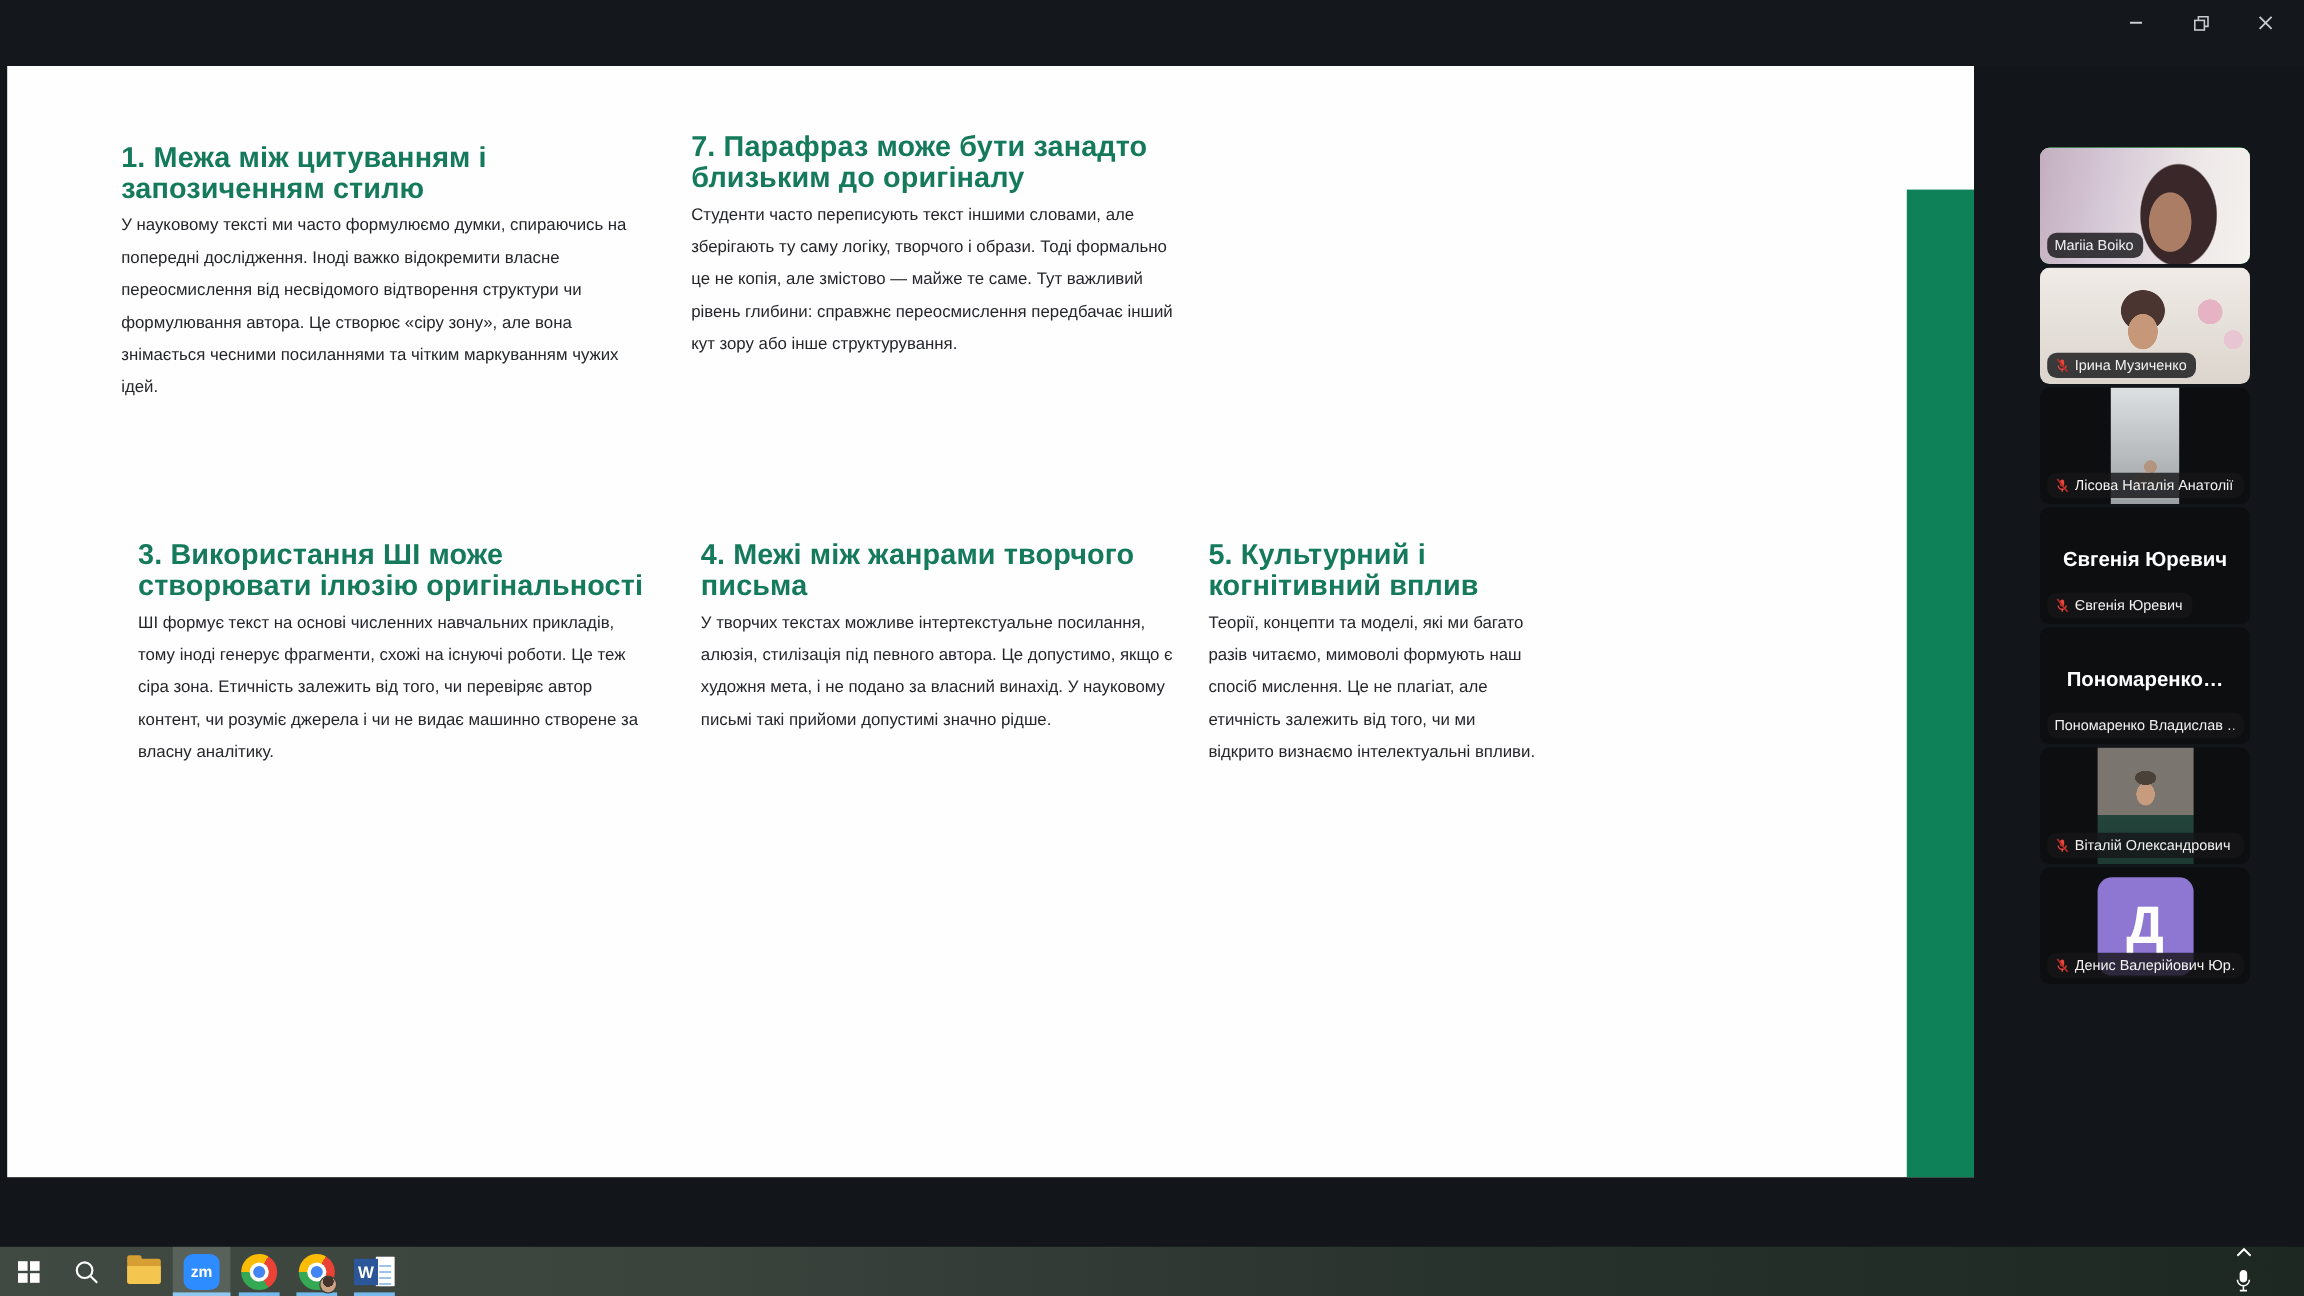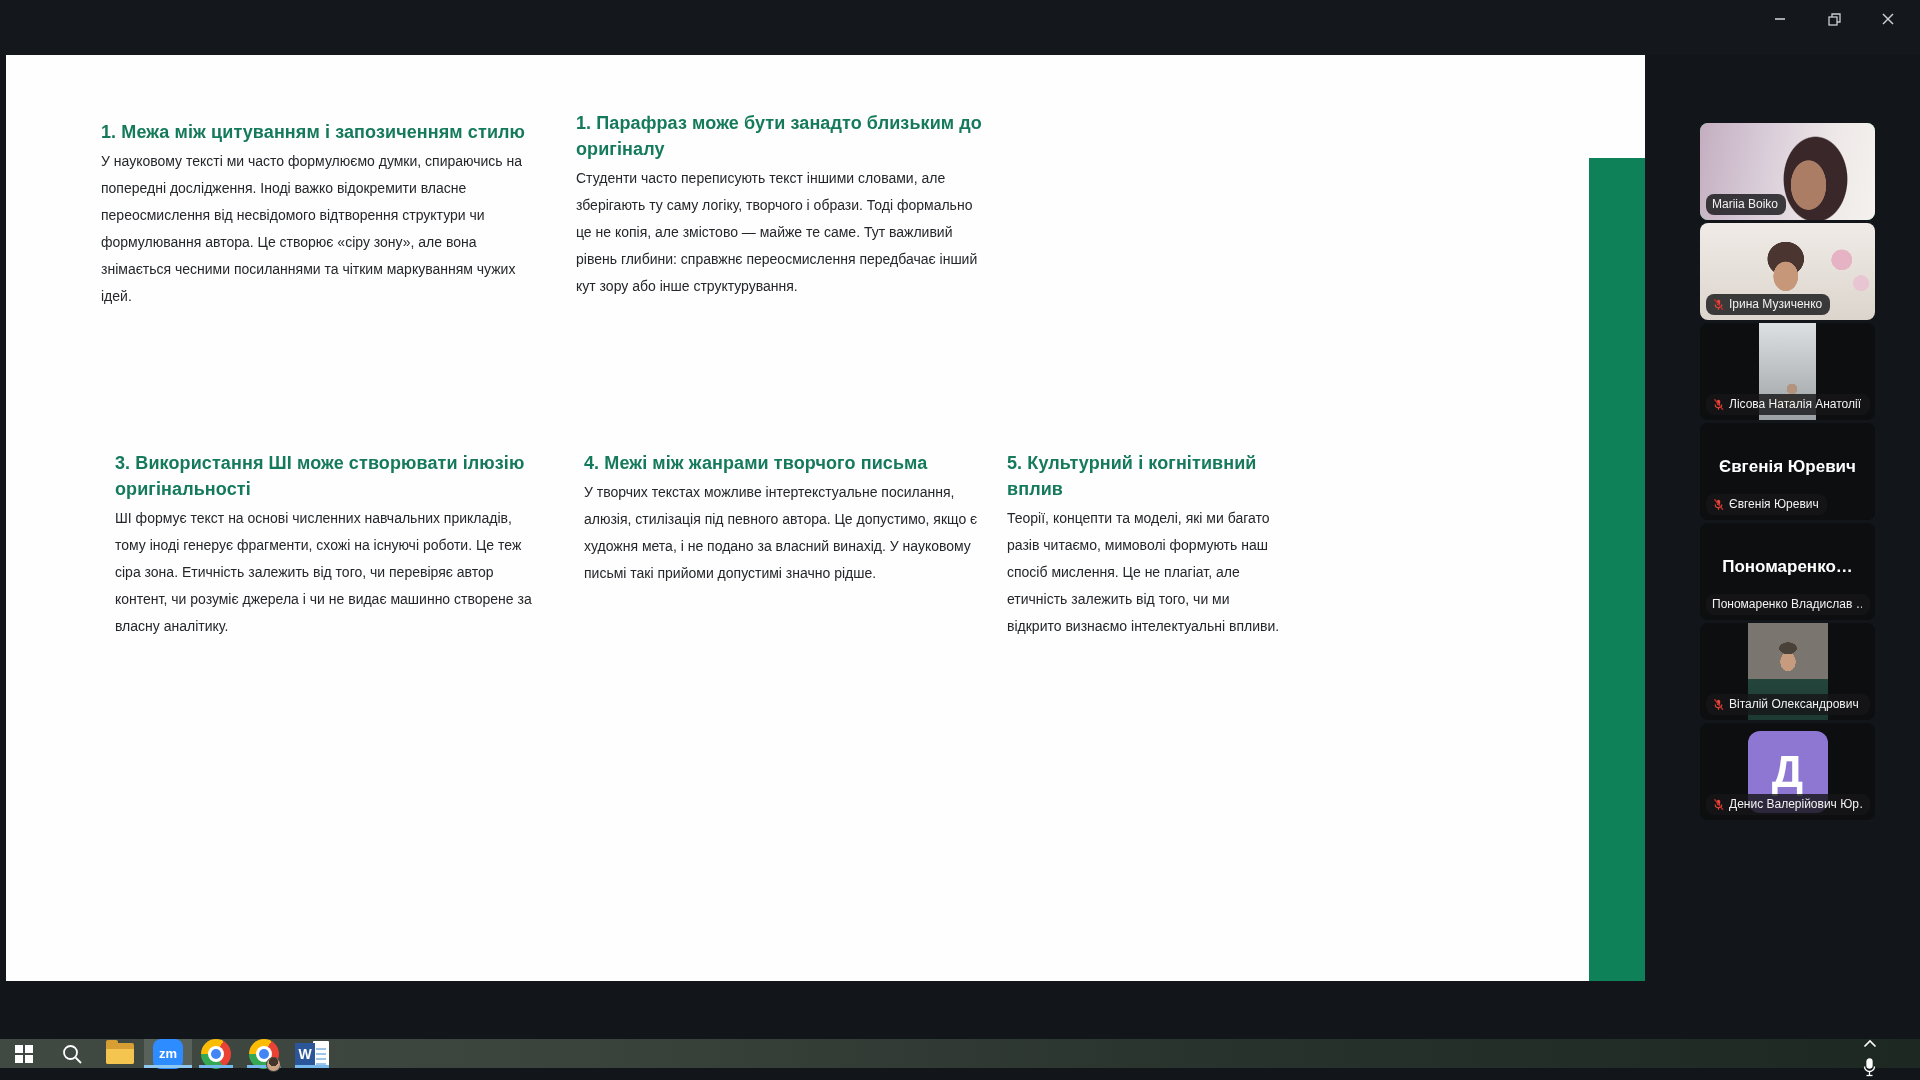--- a/index.html
+++ b/index.html
@@ -11,21 +11,21 @@
   .titlebar { position:absolute; left:0; top:0; width:1920px; height:55px; background:#14171b; }
   .win-controls { position:absolute; right:12px; top:6px; display:flex; gap:14px; }
   .win-btn { width:40px; height:26px; display:flex; align-items:center; justify-content:center; cursor:default; }
   .win-btn svg { display:block; }
 
   
   .slide { position:absolute; left:6px; top:55px; width:1639px; height:926px; background:#fefefe; }
   .green-bar { position:absolute; left:1583px; top:103px; width:56px; height:823px; background:#0f8159; }
 
   .sec { position:absolute; }
-  .sec h2 { color:#157a5b; font-size:18px; line-height:26px; font-weight:bold; letter-spacing:.1px; }
+  .sec h2 { color:#157a5b; font-size:24px; line-height:26px; font-weight:bold; letter-spacing:.1px; }
   .sec p  { color:#24262a; font-size:14px; line-height:27px; margin-top:3px; }
   .s1 { left:95px;  top:64px;  width:432px; }
   .s2 { left:570px; top:55px;  width:414px; }
   .s3 { left:109px; top:395px; width:424px; }
   .s4 { left:578px; top:395px; width:418px; }
   .s5 { left:1001px;top:395px; width:280px; }
 
   
   .participants { position:absolute; left:1700px; top:123px; width:175px; display:flex;
                   flex-direction:column; gap:3px; }
@@ -71,21 +71,21 @@
   .avatar-box span { color:#fff; font-size:44px; font-weight:bold; }
 
   .center-name { position:absolute; left:0; right:0; top:34px; text-align:center;
                  color:#fff; font-size:17px; font-weight:bold; }
   .pill { position:absolute; left:6px; bottom:5px; max-width:164px; display:flex; align-items:center;
           gap:4px; background:rgba(22,22,24,.82); border-radius:8px; padding:3px 8px 4px 6px; }
   .pill-name { color:#f2f2f2; font-size:12px; white-space:nowrap; overflow:hidden; }
   .mic-off-icon { flex:none; display:block; }
 
   
-  .taskbar { position:absolute; left:0; top:1039px; width:1920px; height:29px;
+  .taskbar { position:absolute; left:0; top:1039px; width:1920px; height:41px;
              background:linear-gradient(90deg,#404a43 0%,#3a443d 30%,#28322c 65%,#1e2823 100%);
              display:flex; align-items:stretch; }
   .tb-left { display:flex; align-items:stretch; }
   .tb-slot { position:relative; width:48px; display:flex; align-items:center; justify-content:center; }
   .tb-slot.active-app { background:rgba(255,255,255,.14); }
   .tb-underline { position:absolute; bottom:0; left:50%; transform:translateX(-50%);
                   height:3px; width:34px; background:#76b9ed; }
   .tb-slot.active-app .tb-underline { width:48px; background:#8ec7ef; }
 
   .start-grid { display:grid; grid-template-columns:8px 8px; grid-template-rows:8px 8px; gap:2px; }
@@ -156,21 +156,21 @@
   </div>
 
   <div class="slide">
     <div class="green-bar"></div>
 
     <section class="sec s1">
       <h2>1. Межа між цитуванням і запозиченням стилю</h2>
       <p>У науковому тексті ми часто формулюємо думки, спираючись на попередні дослідження. Іноді важко відокремити власне переосмислення від несвідомого відтворення структури чи формулювання автора. Це створює «сіру зону», але вона знімається чесними посиланнями та чітким маркуванням чужих ідей.</p>
     </section>
     <section class="sec s2">
-      <h2>1. Парафраз може бути занадто близьким до оригіналу</h2>
+      <h2>7. Парафраз може бути занадто близьким до оригіналу</h2>
       <p>Студенти часто переписують текст іншими словами, але зберігають ту саму логіку, творчого і образи. Тоді формально це не копія, але змістово — майже те саме. Тут важливий рівень глибини: справжнє переосмислення передбачає інший кут зору або інше структурування.</p>
     </section>
     <section class="sec s3">
       <h2>3. Використання ШІ може створювати ілюзію оригінальності</h2>
       <p>ШІ формує текст на основі численних навчальних прикладів, тому іноді генерує фрагменти, схожі на існуючі роботи. Це теж сіра зона. Етичність залежить від того, чи перевіряє автор контент, чи розуміє джерела і чи не видає машинно створене за власну аналітику.</p>
     </section>
     <section class="sec s4">
       <h2>4. Межі між жанрами творчого письма</h2>
       <p>У творчих текстах можливе інтертекстуальне посилання, алюзія, стилізація під певного автора. Це допустимо, якщо є художня мета, і не подано за власний винахід. У науковому письмі такі прийоми допустимі значно рідше.</p>
     </section>

